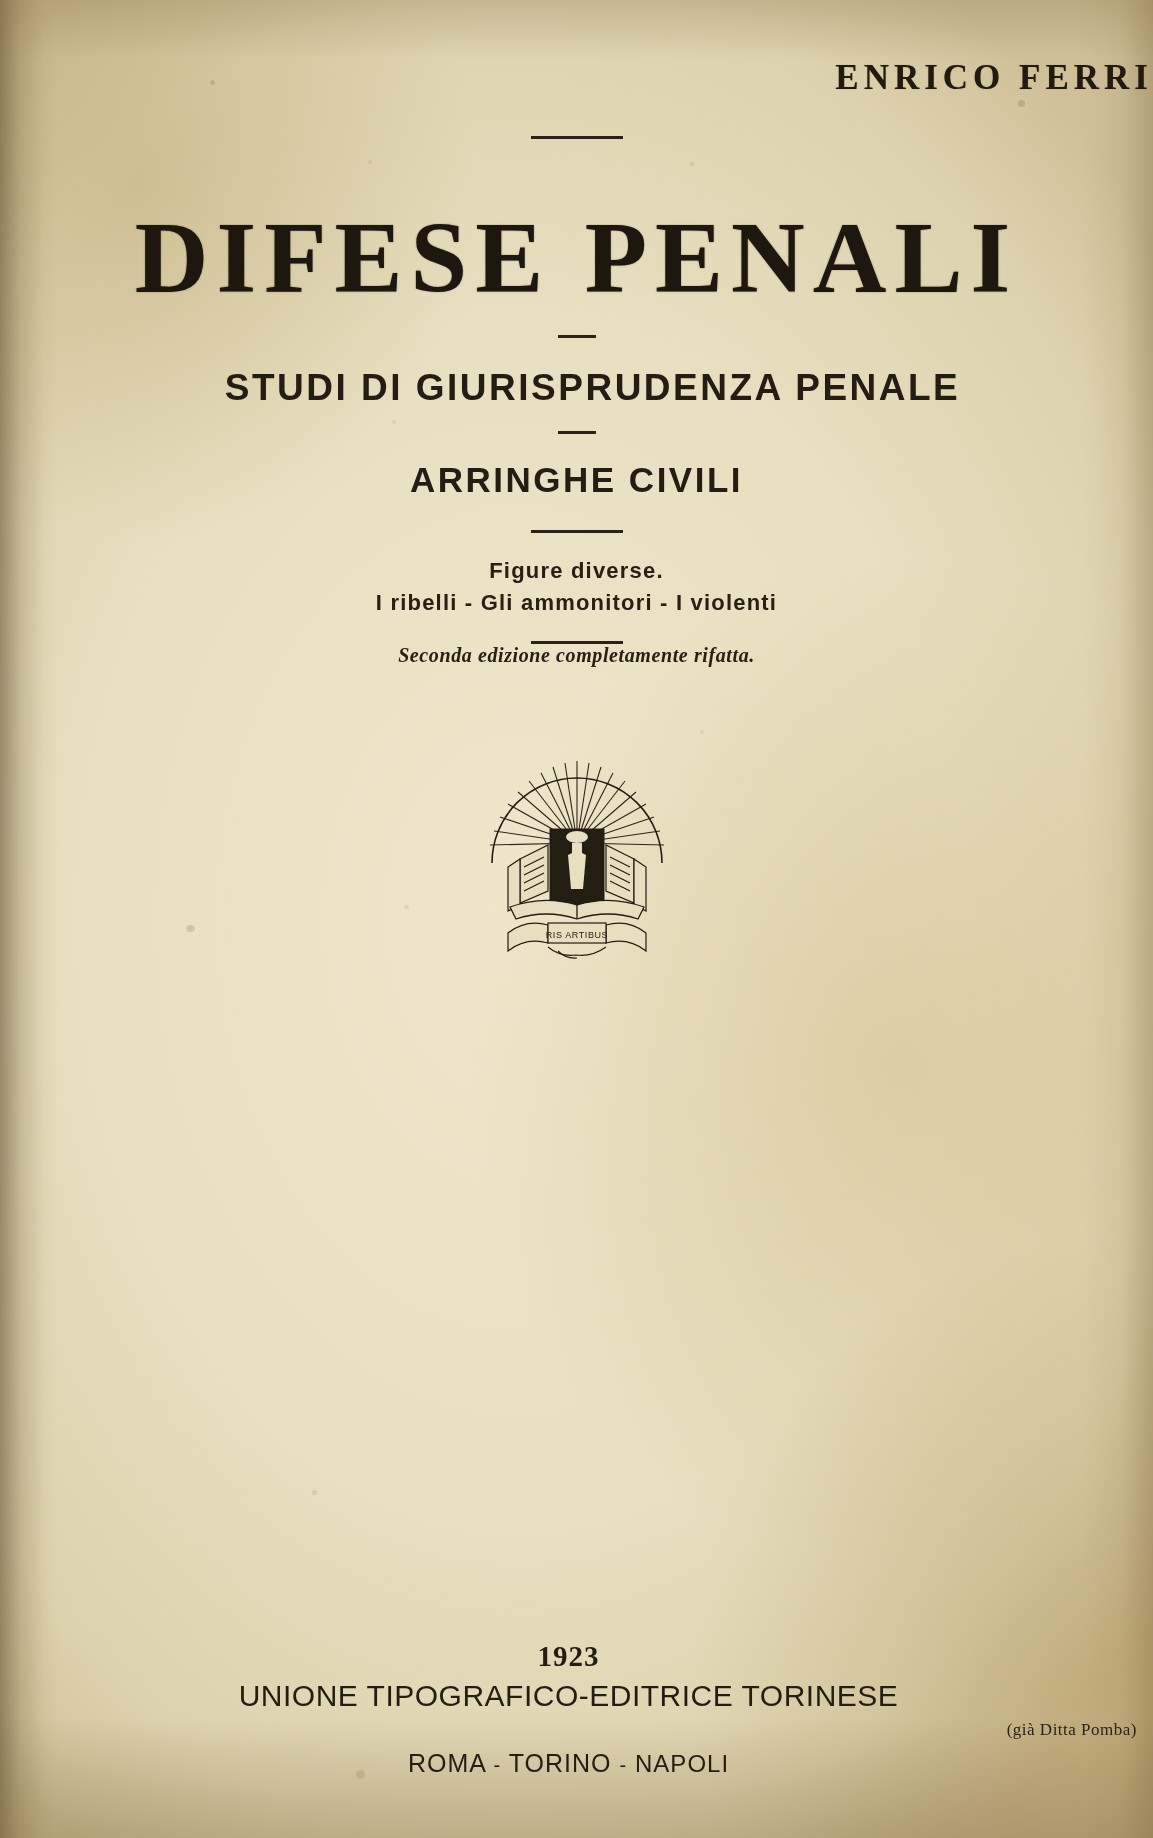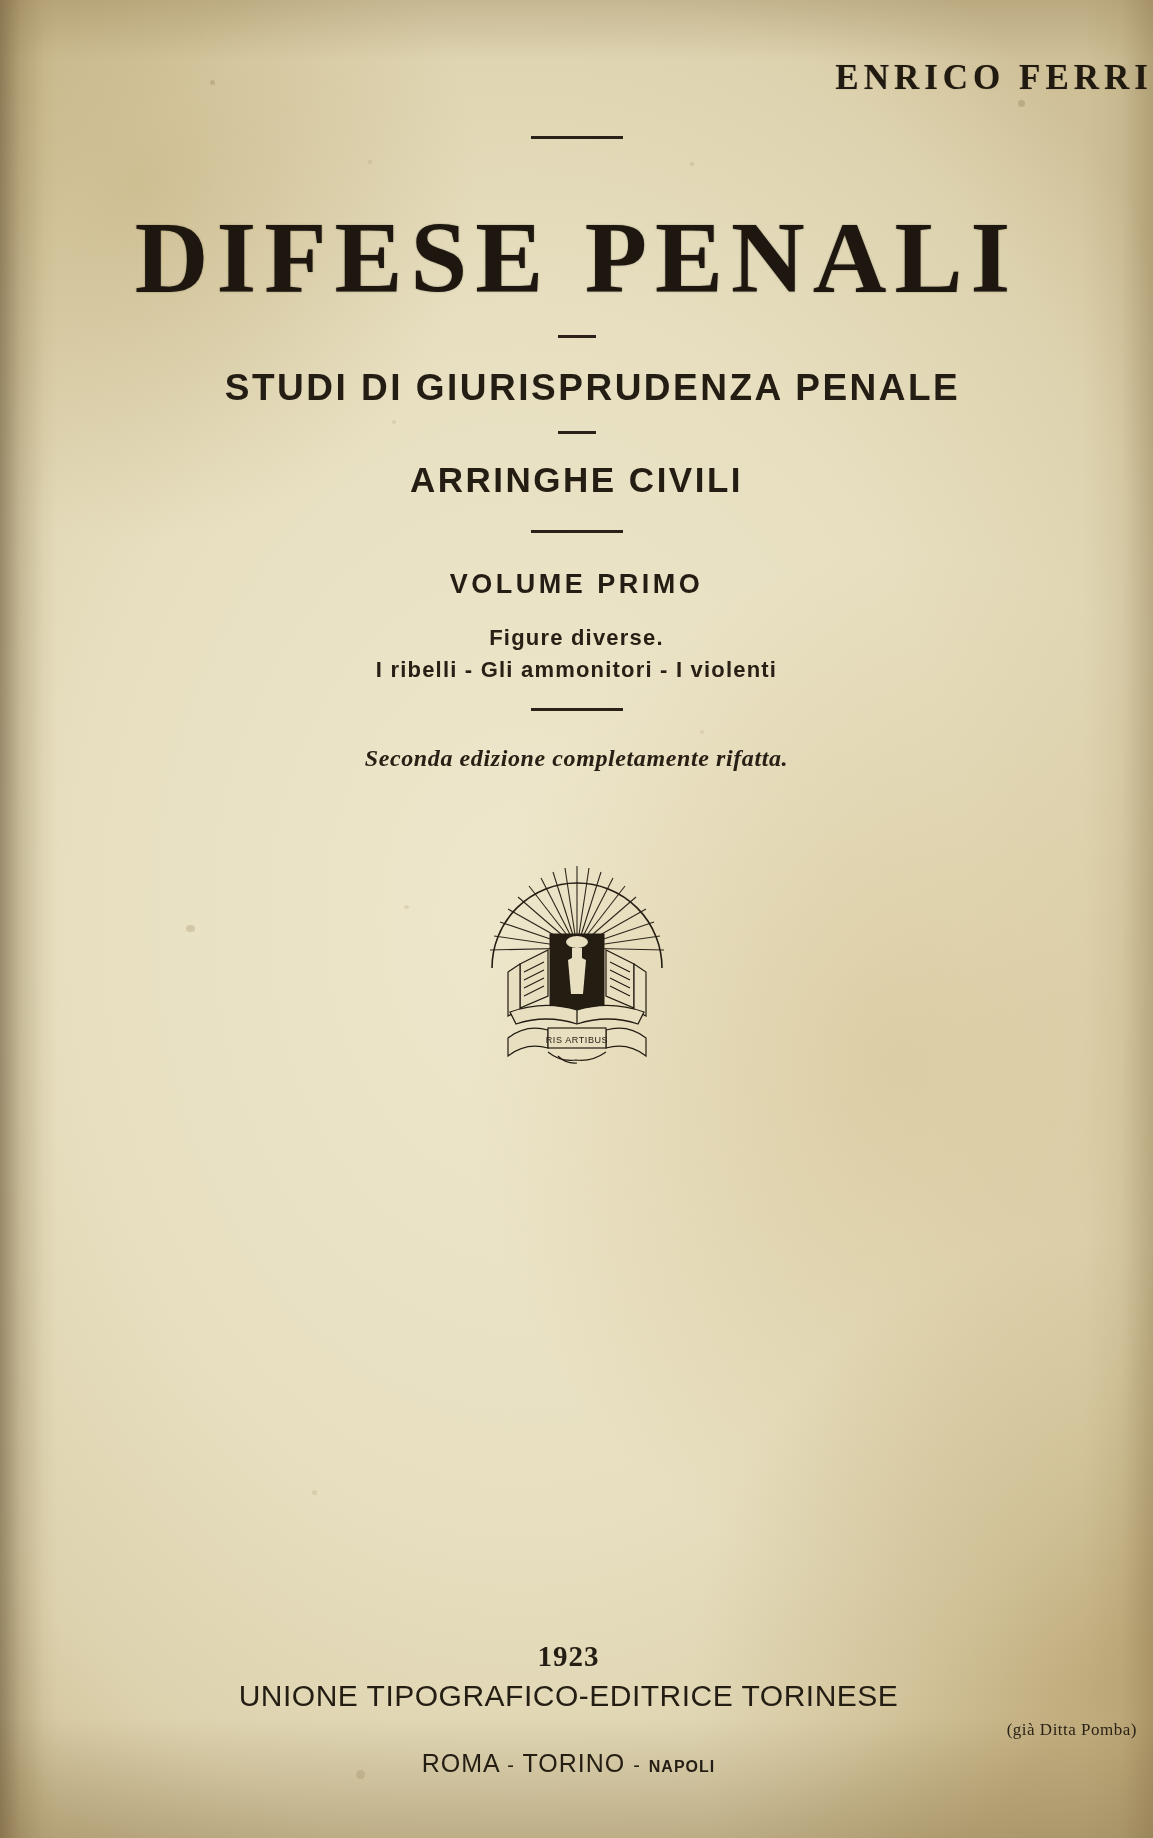--- a/index.html
+++ b/index.html
@@ -135,25 +135,24 @@
     margin-top: 22px;
     font-family: "Liberation Sans", sans-serif;
     font-weight: 700;
     font-size: 22px;
     letter-spacing: 1.2px;
     line-height: 1.45;
     color: #282015;
   }
 
   .edition {
-    margin-top: 34px;
     font-family: "Liberation Serif", serif;
     font-weight: 700;
     font-style: italic;
-    font-size: 24px;
+    font-size: 20px;
     letter-spacing: 0.6px;
     color: #282015;
   }
 
   
   .device-wrap {
     margin-top: 84px;
     display: flex;
     justify-content: center;
   }
@@ -189,21 +188,21 @@
     color: #2b2317;
     text-align: right;
   }
   .cities {
     margin-top: 9px;
     font-family: "Liberation Sans", sans-serif;
     font-size: 25px;
     letter-spacing: 1px;
     color: #241d13;
   }
-  .cities .small { font-size: 16px; font-weight: bold; }
+  .cities .small { font-size: 24px; }
   .sep { font-size: 20px; }
 </style>
 </head>
 <body>
 
 <div class="page">
 
   <div class="gutter"></div>
   <div class="edge-right"></div>
   <div class="edge-bottom"></div>
@@ -231,21 +230,20 @@
     <hr class="rule r2">
 
     <div class="subtitle">STUDI DI GIURISPRUDENZA PENALE</div>
 
     <hr class="rule r3">
 
     <div class="subtitle2">ARRINGHE CIVILI</div>
 
     <hr class="rule r4">
 
-    <div class="volume">VOLUME PRIMO</div>
 
     <div class="contents">
       <div>Figure diverse.</div>
       <div>I ribelli - Gli ammonitori - I violenti</div>
     </div>
 
     <hr class="rule r5">
 
     <div class="edition">Seconda edizione completamente rifatta.</div>
 

